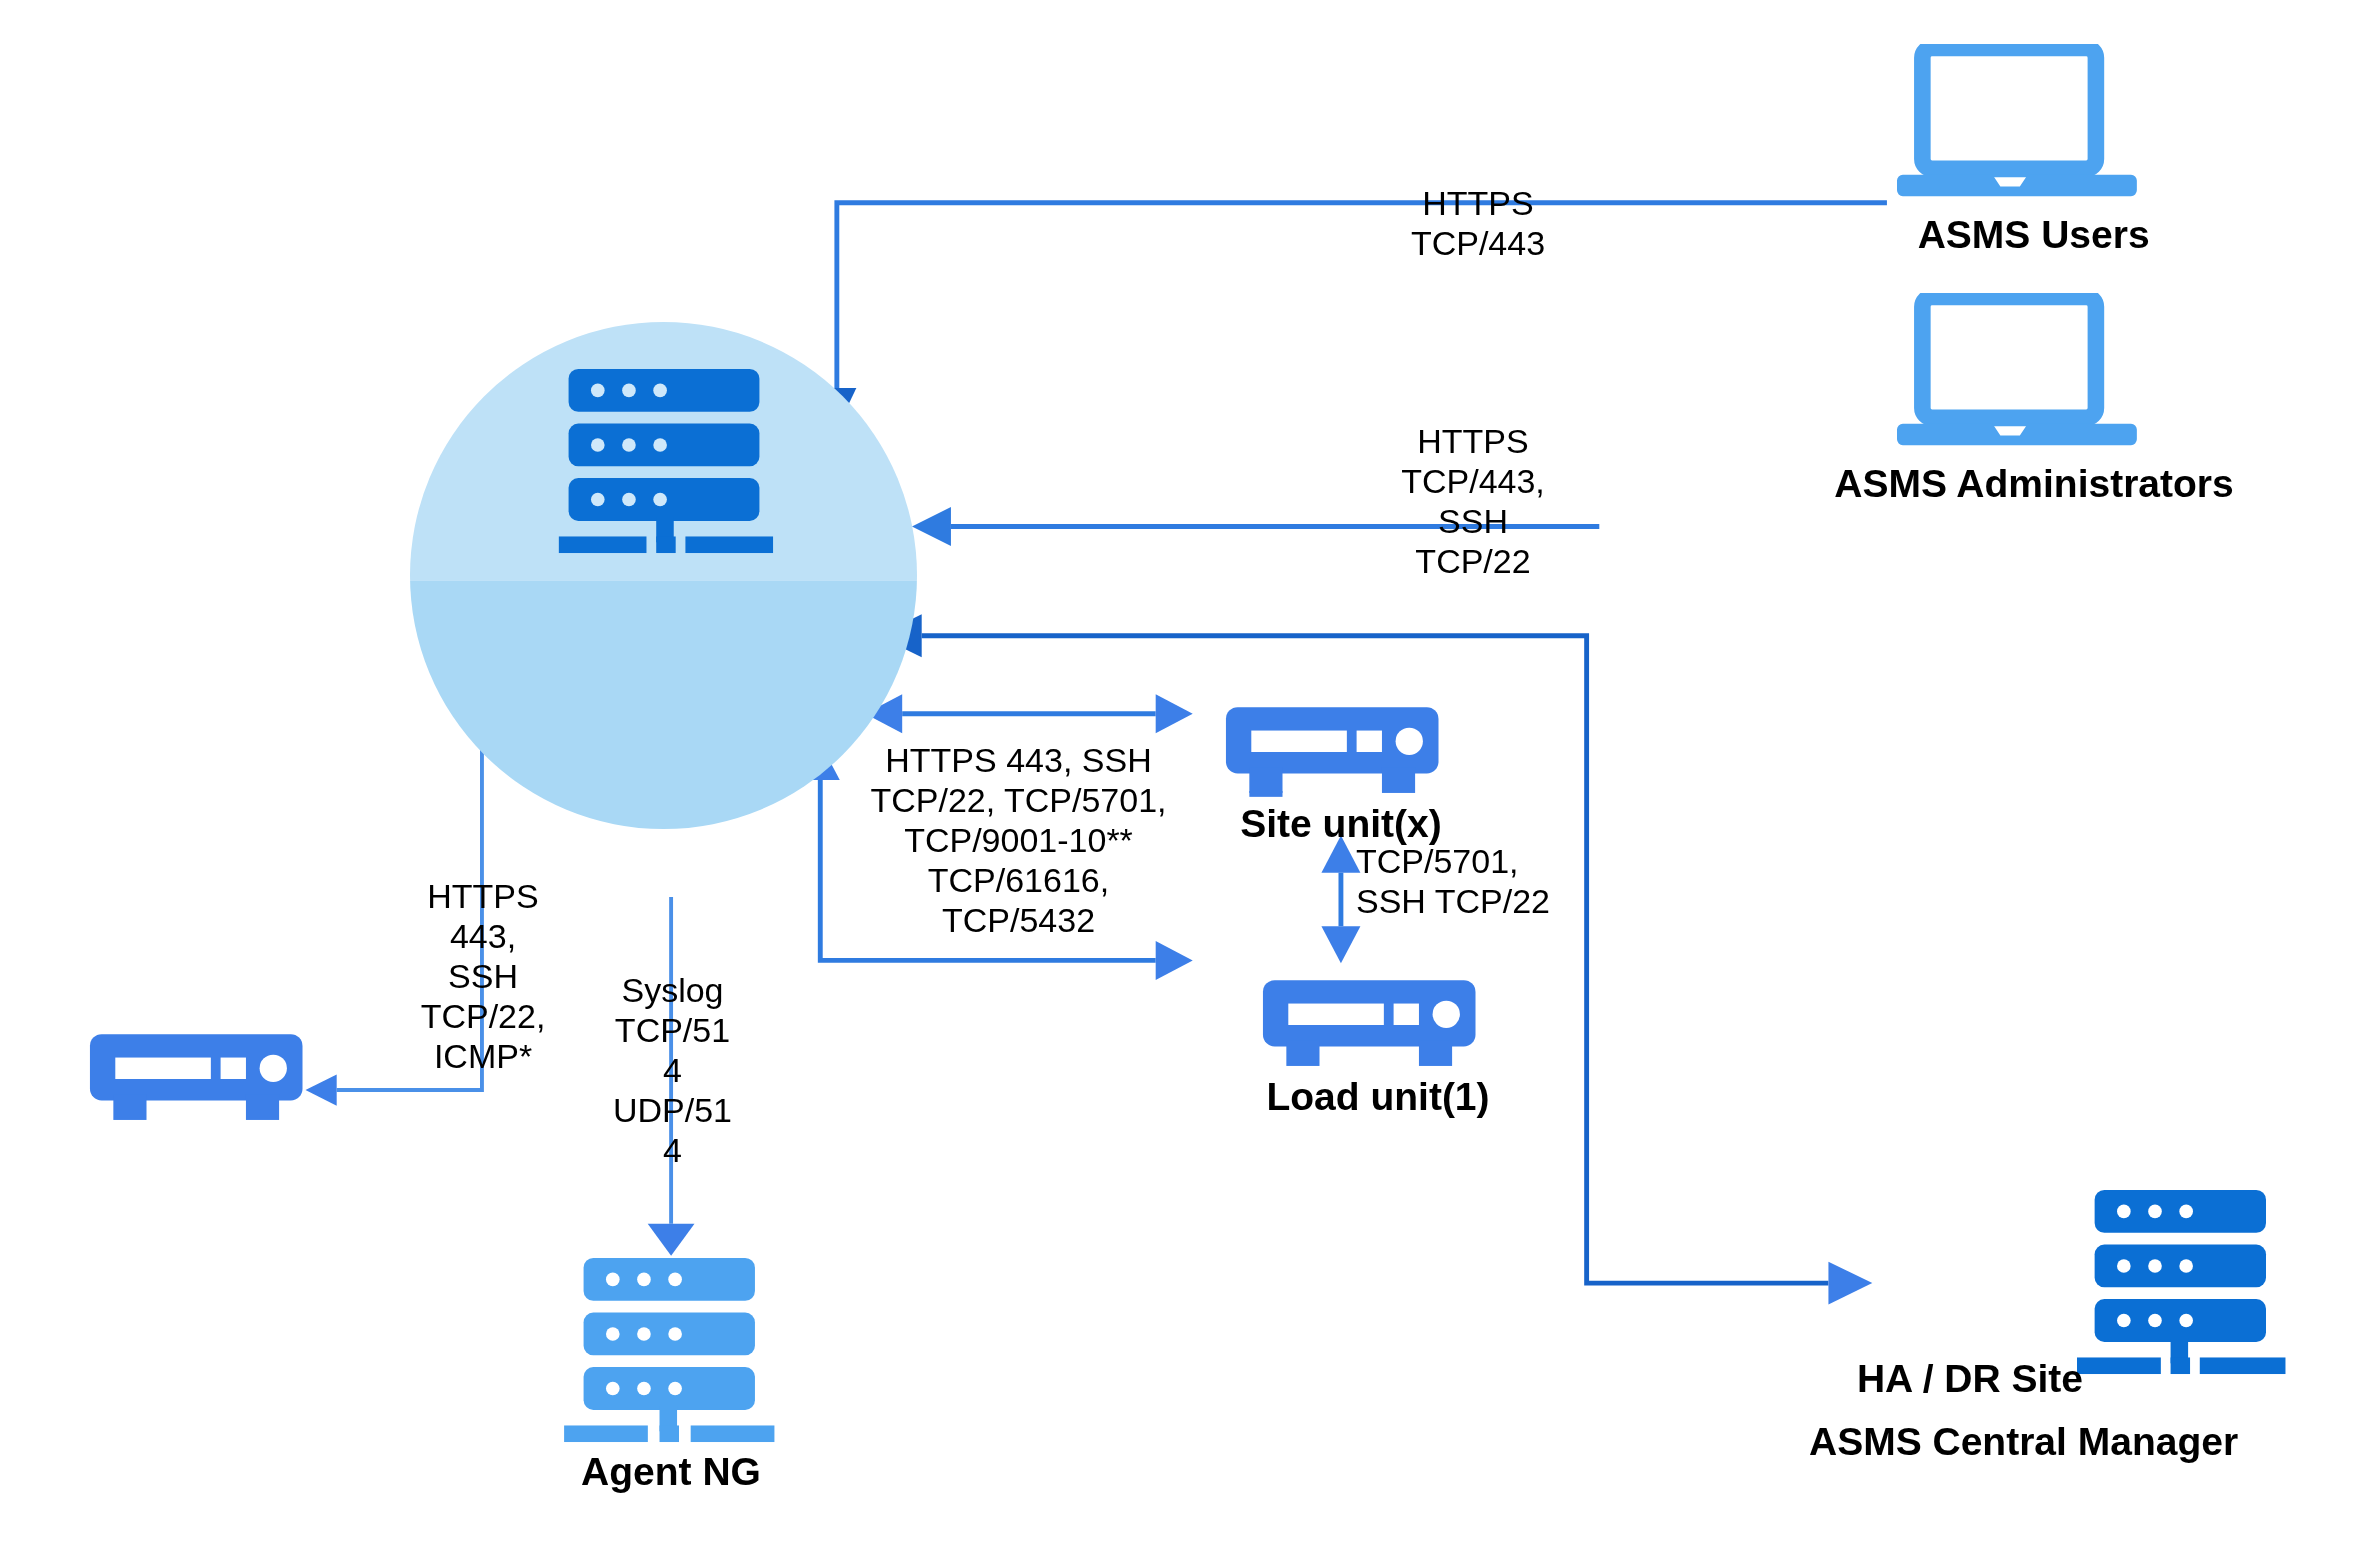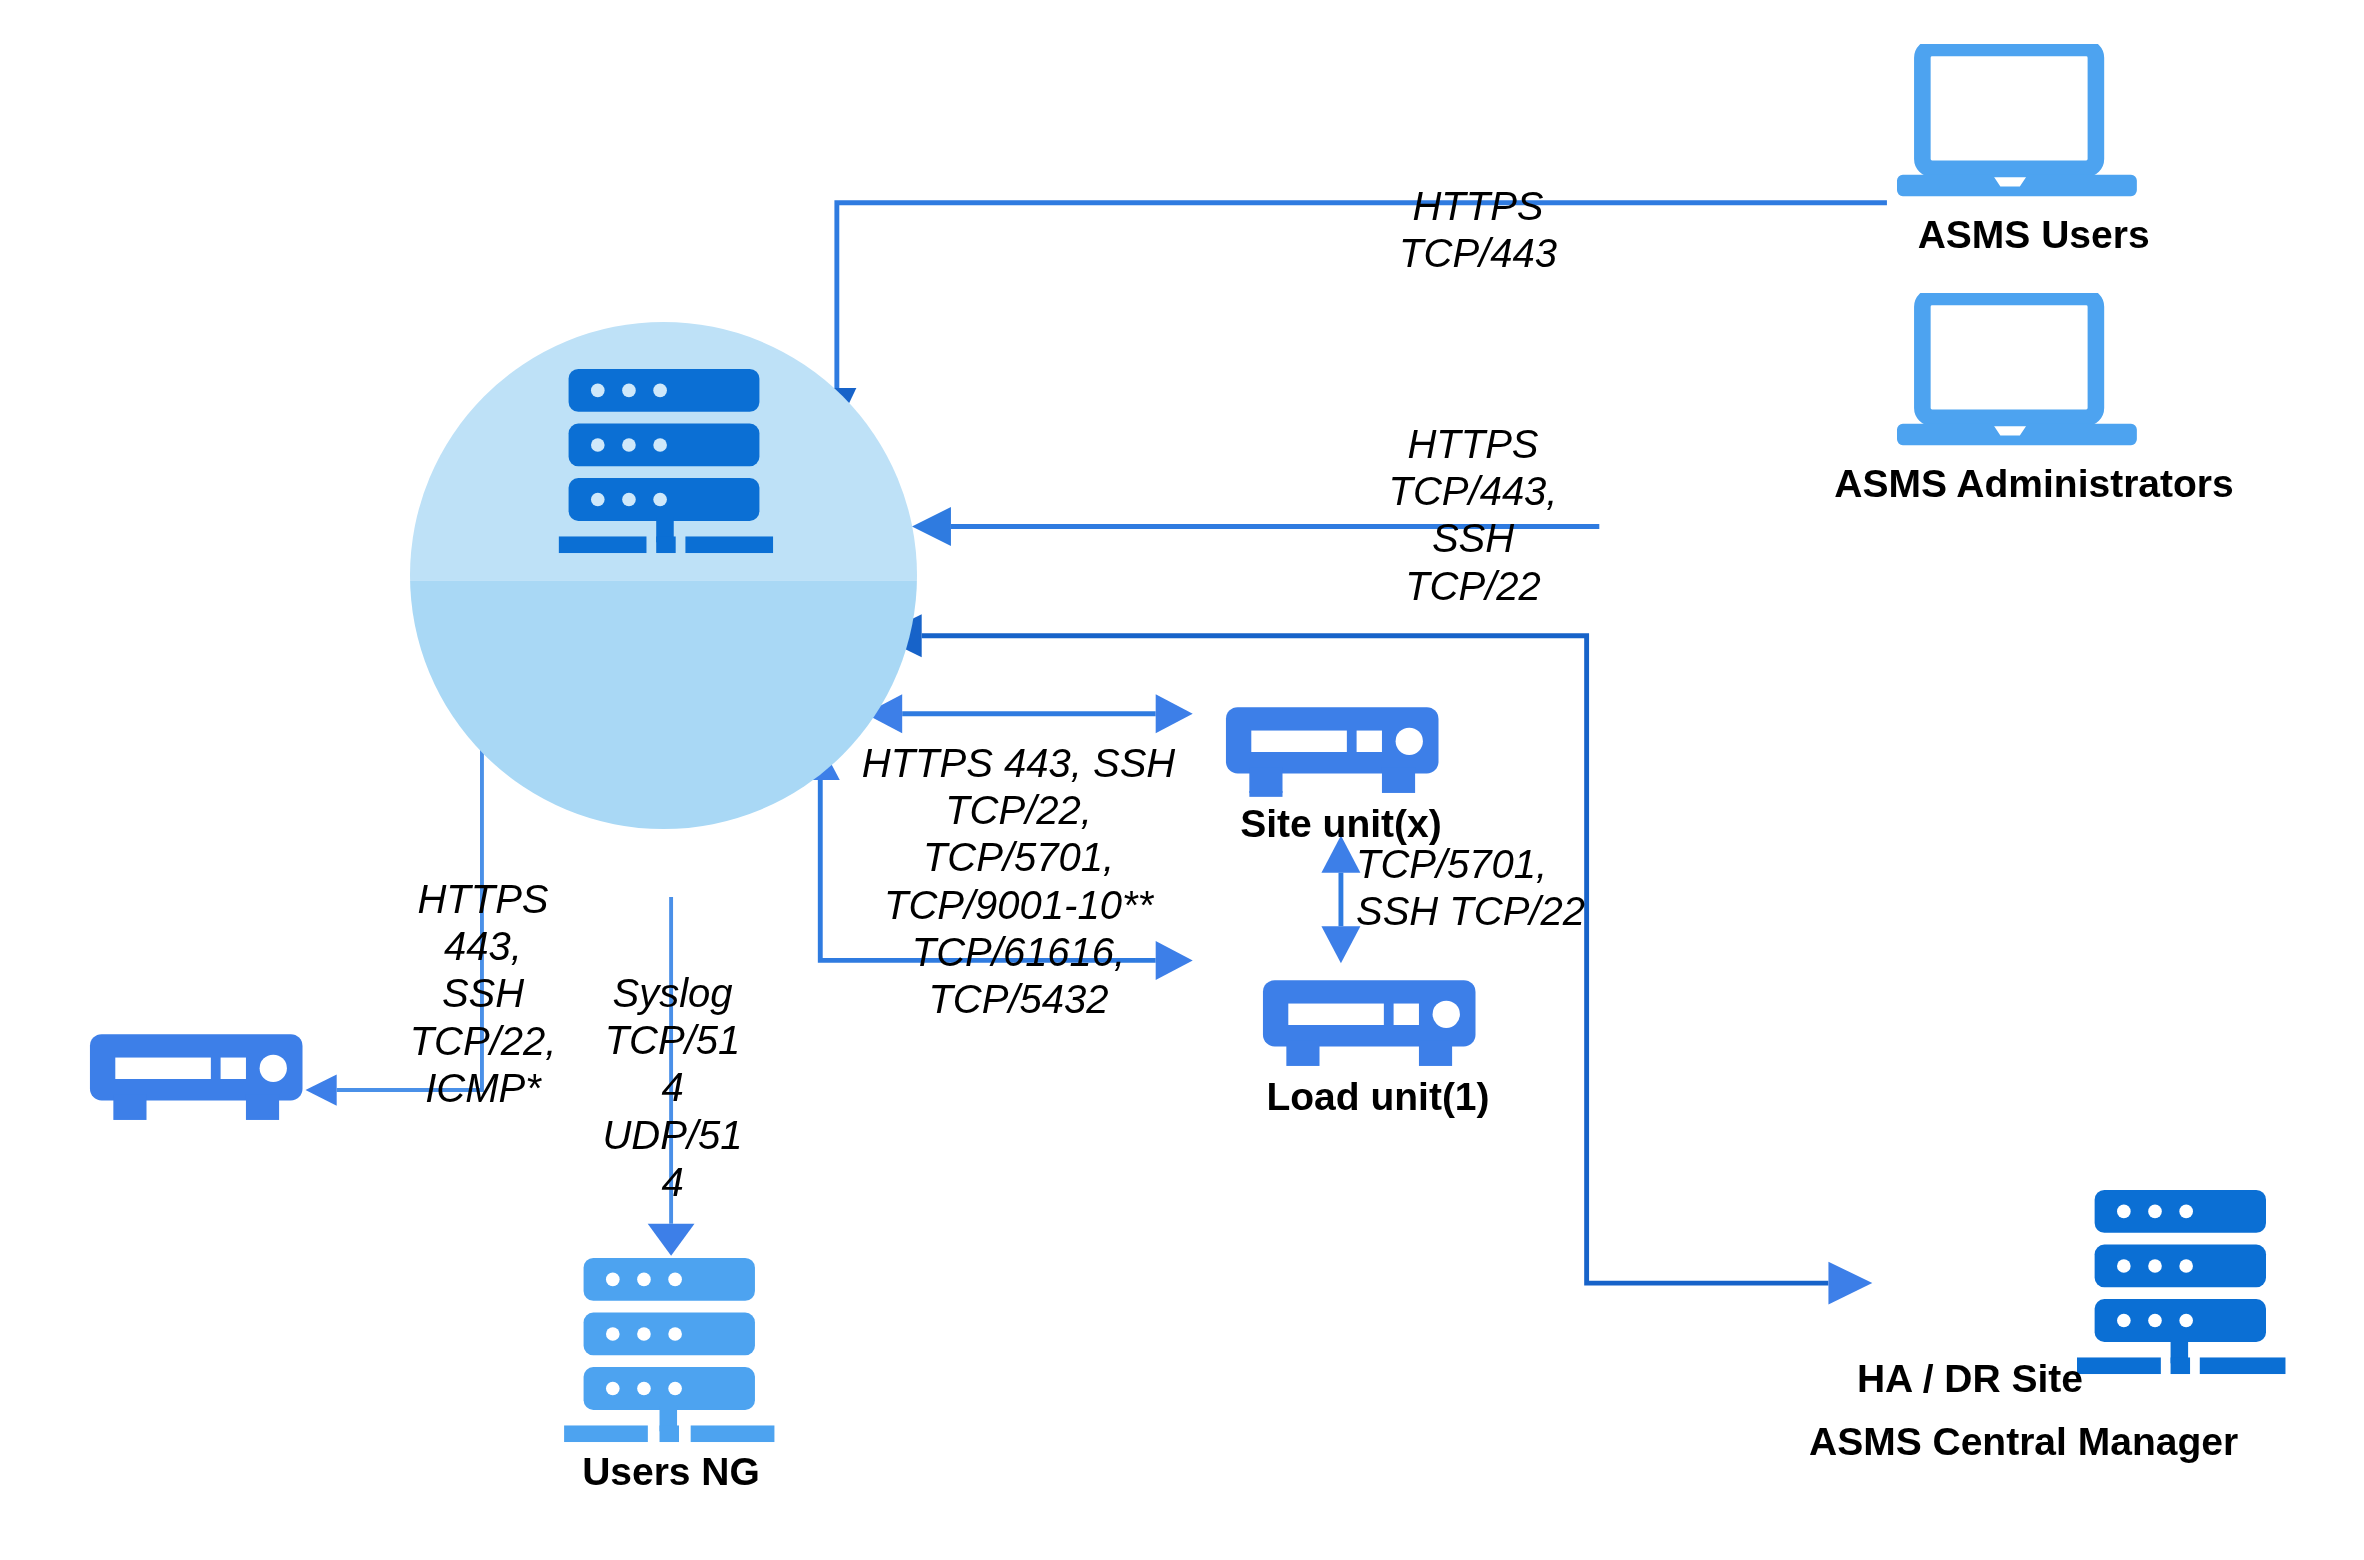--- a/index.html
+++ b/index.html
@@ -1,21 +1,21 @@
 <!DOCTYPE html>
 <html><head>
 <meta charset="utf-8">
 <style>
   html,body{margin:0;padding:0;background:#ffffff;}
   body{width:2364px;height:1560px;font-family:"Liberation Sans",sans-serif;}
   #stage{position:relative;width:2364px;height:1560px;overflow:hidden;background:#fff;}
   #wires{position:absolute;left:0;top:0;width:2364px;height:1560px;}
   .node{position:absolute;}
   .lbl{position:absolute;text-align:center;color:#000;line-height:1.18;white-space:pre-line;}
-  .lbl-plain{font-size:40px;font-weight:400;font-style:italic;}
+  .lbl-plain{font-size:34px;font-weight:400;}
   .lbl-bold{font-size:39px;font-weight:700;}
   .circle-title{font-size:39px;font-weight:400;color:#000;line-height:1.18;}
 </style>
 </head>
 <body>
 
 <div id="stage">
 
   <svg id="wires" viewBox="0 0 2424 1600" xmlns="http://www.w3.org/2000/svg">
     <defs>
@@ -187,21 +187,21 @@
           <circle cx="82" cy="22" r="7"></circle>
           <circle cx="114" cy="22" r="7"></circle>
         <circle cx="50" cy="78" r="7"></circle>
           <circle cx="82" cy="78" r="7"></circle>
           <circle cx="114" cy="78" r="7"></circle>
         <circle cx="50" cy="134" r="7"></circle>
           <circle cx="82" cy="134" r="7"></circle>
           <circle cx="114" cy="134" r="7"></circle>
       </g>
     </svg>
-    <div class="lbl lbl-bold" style="left:-59px;top:191px;width:332px;">Users NG</div>
+    <div class="lbl lbl-bold" style="left:-59px;top:191px;width:332px;">Agent NG</div>
   </div>
 
   <div class="node" style="left:2077px;top:1190px;width:230px;height:273px;">
     <svg width="230" height="185" viewBox="0 0 236 190" xmlns="http://www.w3.org/2000/svg">
       <g fill="#0B6FD4">
         <rect x="18" y="0" width="176" height="44" rx="10"></rect>
         <rect x="18" y="56" width="176" height="44" rx="10"></rect>
         <rect x="18" y="112" width="176" height="44" rx="10"></rect>
         <rect x="96" y="152" width="18" height="26"></rect>
         <rect x="-62" y="172" width="148" height="17"></rect>

